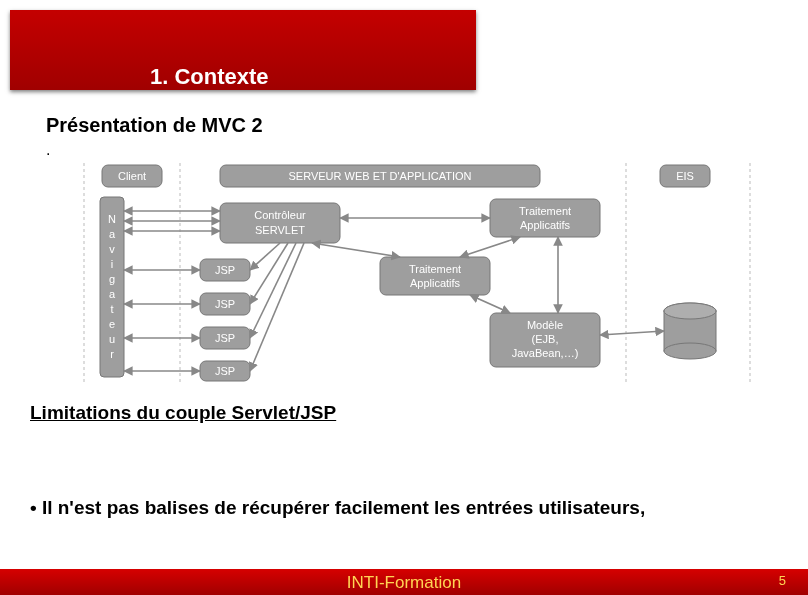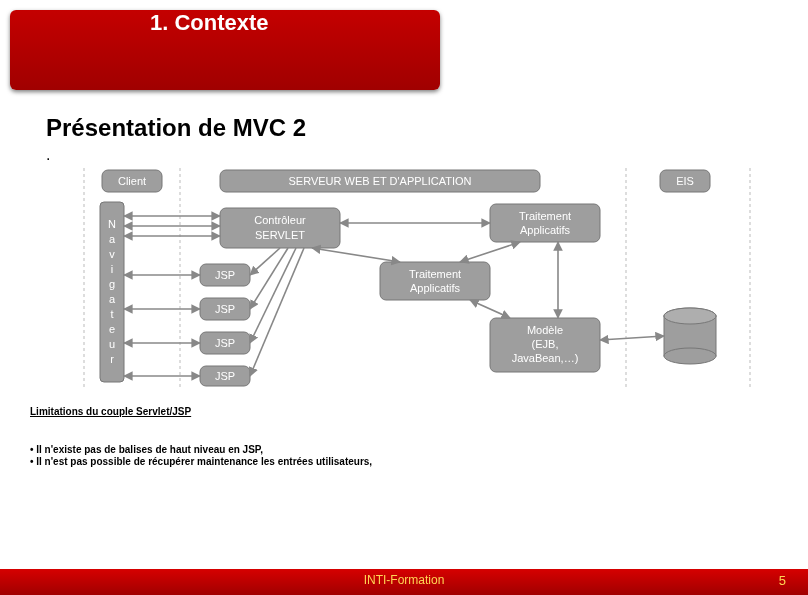--- a/index.html
+++ b/index.html
@@ -1,26 +1,26 @@
 <!DOCTYPE html>
 <html><head>
 <meta charset="utf-8">
 <style>
   html,body{margin:0;padding:0;font-family:Arial,Helvetica,sans-serif;background:#fff;}
   .slide{width:808px;height:595px;position:relative;box-sizing:border-box;overflow:hidden;}
-  .title-bar{background:#b20000;background:linear-gradient(#c40000,#a00000);width:430px;height:80px;margin:10px 0 0 10px;border-radius:6px;box-shadow:0 2px 4px rgba(0,0,0,.5);display:flex;align-items:flex-start;}
+  .title-bar{background:#b20000;background:linear-gradient(#c40000,#a00000);width:466px;height:80px;margin:10px 0 0 10px;border-radius:0;box-shadow:0 2px 4px rgba(0,0,0,.5);display:flex;align-items:flex-end;}
   .title-bar h1{color:#fff;font-size:22px;font-weight:bold;margin:0 0 0 140px;}
-  .subtitle{font-size:24px;font-weight:bold;margin:24px 0 4px 46px;color:#000;}
+  .subtitle{font-size:20px;font-weight:bold;margin:24px 0 4px 46px;color:#000;}
   .dot{font-size:16px;margin:2px 0 4px 46px;}
   .diagram{margin:0 20px 0 50px;}
-  .limit{margin:14px 20px 0 30px;font-size:10px;line-height:1.25;color:#000;}
+  .limit{margin:14px 20px 0 30px;font-size:19px;line-height:1.25;color:#000;}
   .limit .u{text-decoration:underline;font-weight:bold;}
   .limit .b{font-weight:bold;}
   .footer{position:absolute;bottom:0;left:0;right:0;height:26px;background:linear-gradient(#d60000,#a00000);}
-  .footer .center{position:absolute;left:0;right:0;text-align:center;top:4px;color:#ffd454;font-size:12px;}
+  .footer .center{position:absolute;left:0;right:0;text-align:center;top:4px;color:#ffd454;font-size:17px;}
   .footer .page{position:absolute;right:22px;top:4px;color:#ffd454;font-size:13px;}
   
   .dg-label{font:11px Arial;fill:#fff;}
   .dg-box{fill:#9e9e9e;stroke:#777;rx:6;ry:6;}
   .dg-col{fill:#9e9e9e;stroke:#777;rx:4;ry:4;}
   .dg-dash{stroke:#bbb;stroke-dasharray:3 3;}
   .dg-arr{stroke:#888;stroke-width:1.6;fill:none;marker-end:url(#ah);marker-start:url(#ahS);}
   .dg-arr1{stroke:#888;stroke-width:1.6;fill:none;marker-end:url(#ah);}
 </style>
 </head>
@@ -130,22 +130,22 @@
       <line class="dg-arr" x1="508" y1="74" x2="508" y2="150"></line>
 
       <line class="dg-arr" x1="550" y1="172" x2="614" y2="168"></line>
     </svg>
   </div>
 
   <div class="limit">
     <span class="u b">Limitations du couple Servlet/JSP</span><br>
     <br>
     <br>
-    <span class="b">• Il n'existe pas de balises de haut niveau en JSP,</span><br>
-    <span class="b">• Il n'est pas possible de récupérer maintenance les entrées utilisateurs,</span><br>
+    <br>
+    <span class="b">• Il n'est pas balises de récupérer facilement les entrées utilisateurs,</span><br>
     <br>
   </div>
 
   <div class="footer">
     <div class="center">INTI-Formation</div>
     <div class="page">5</div>
   </div>
 
 </div>
 

